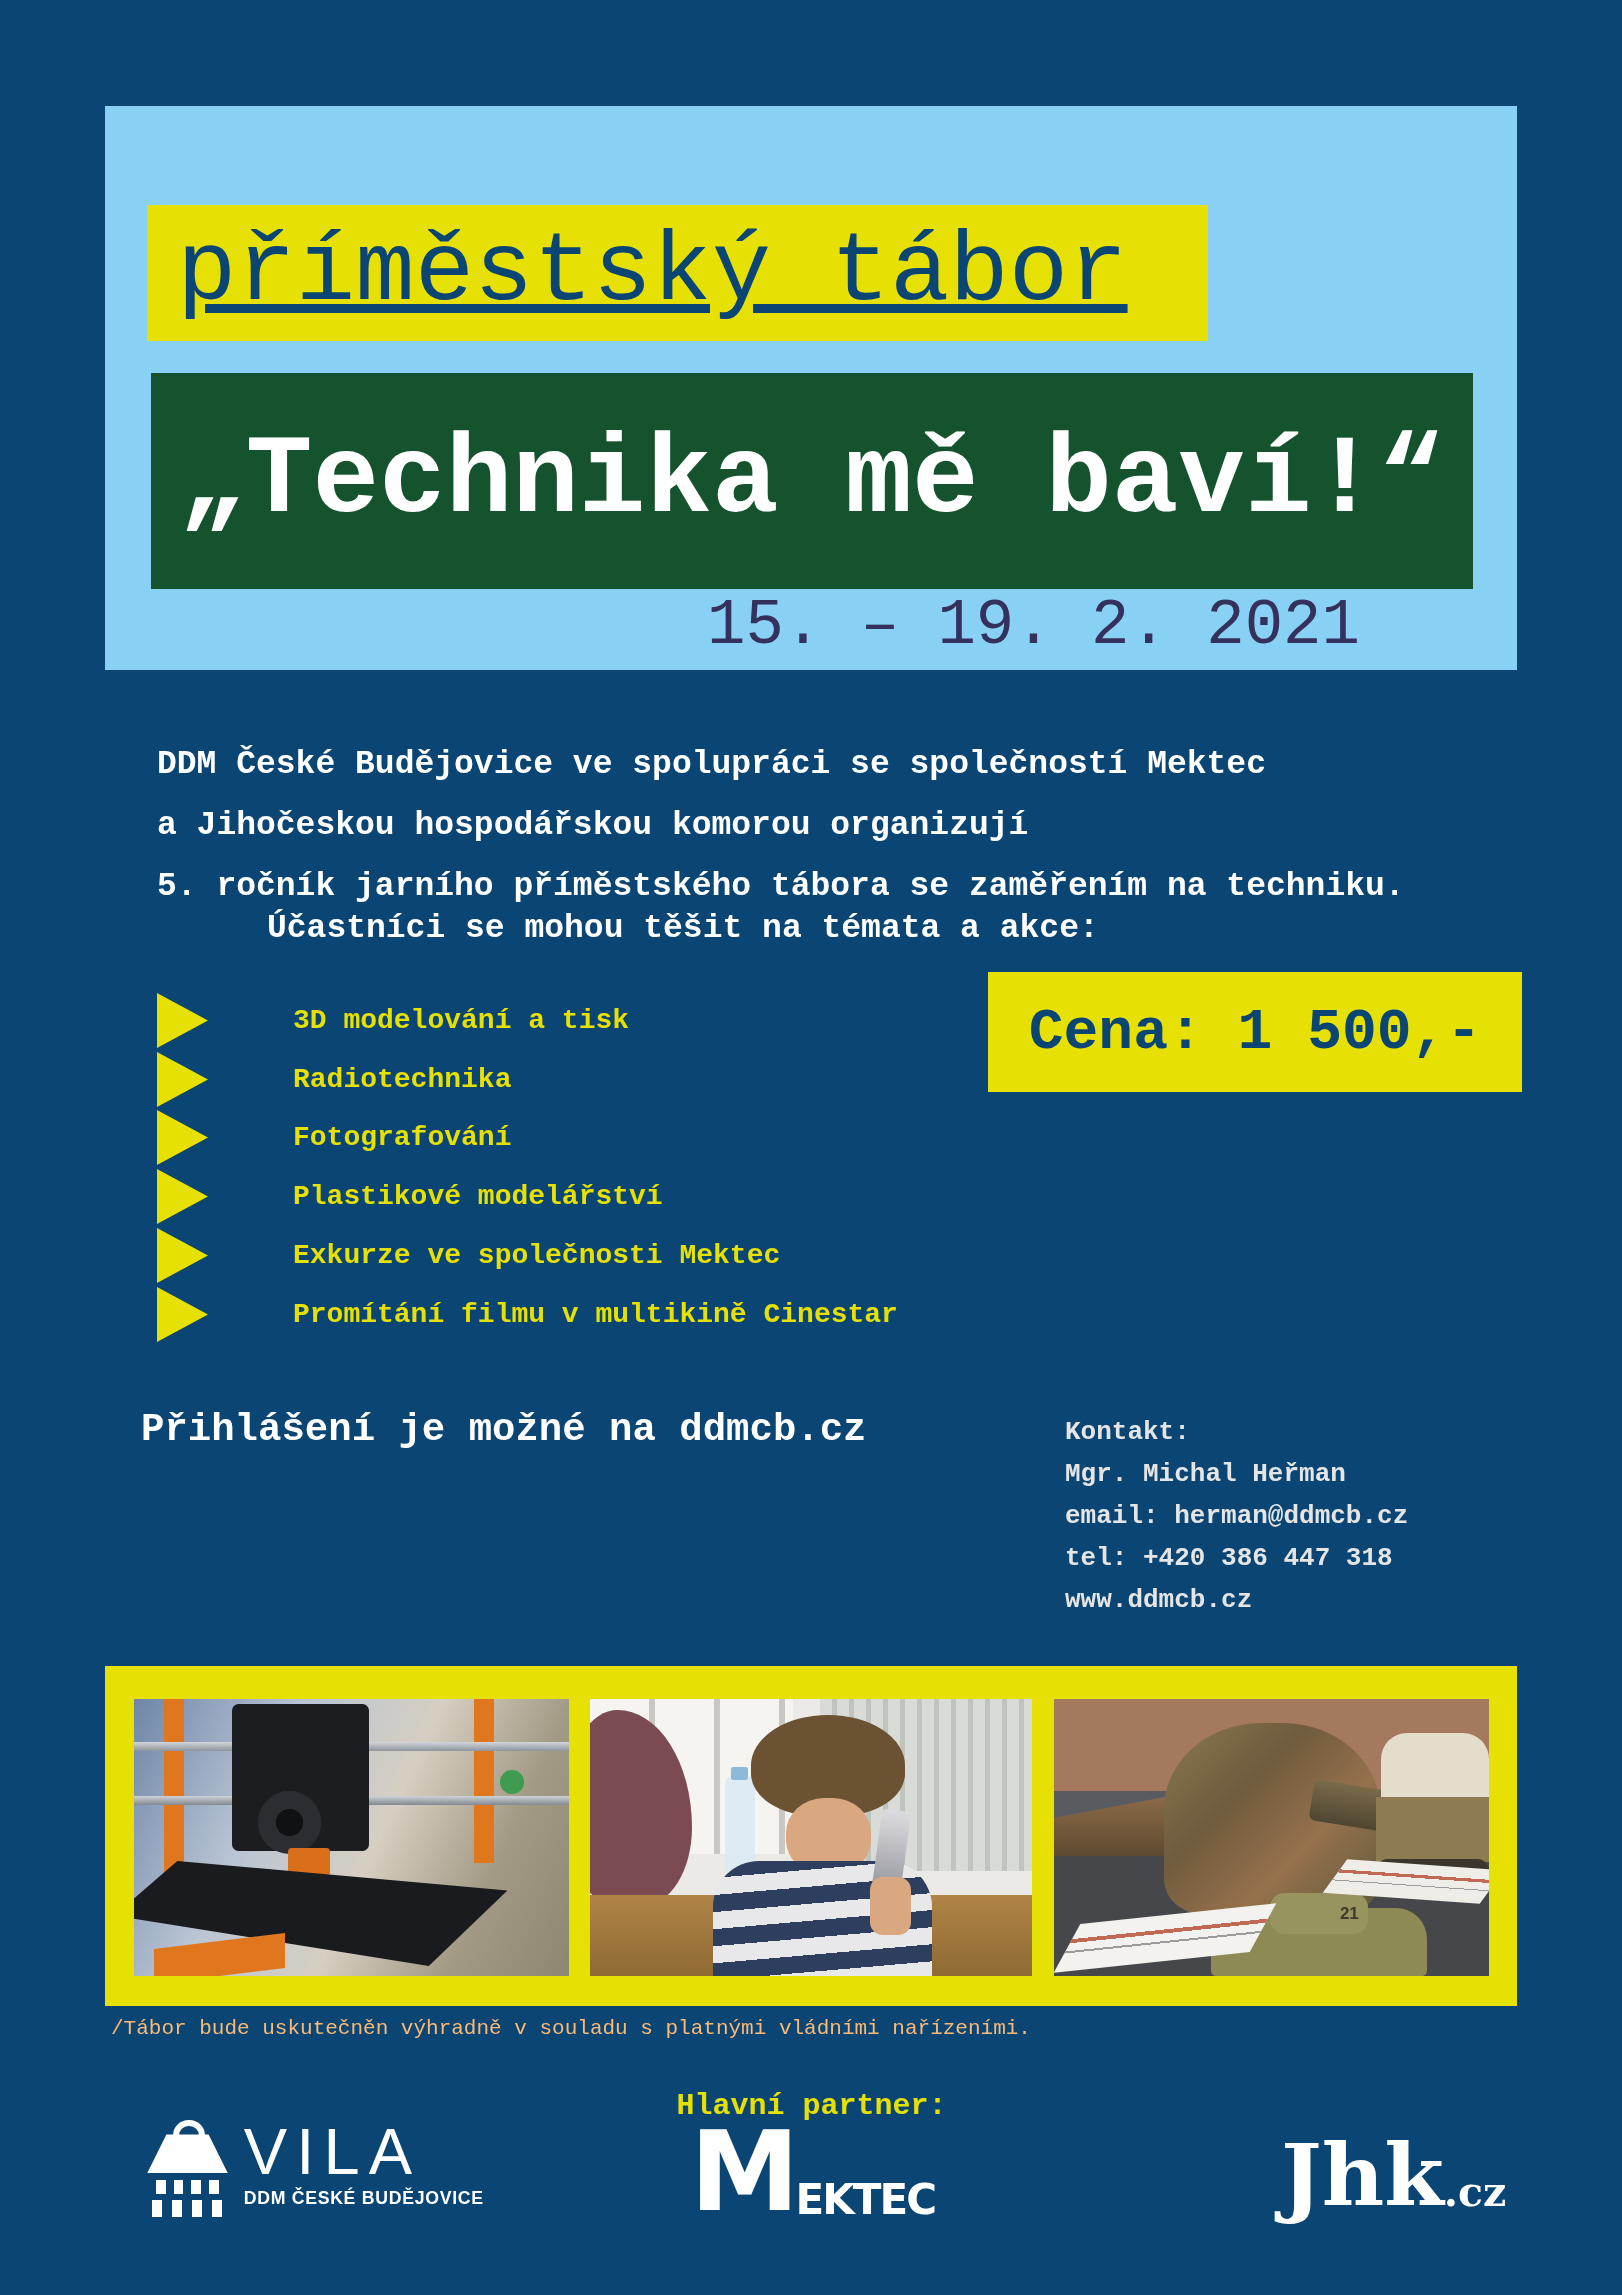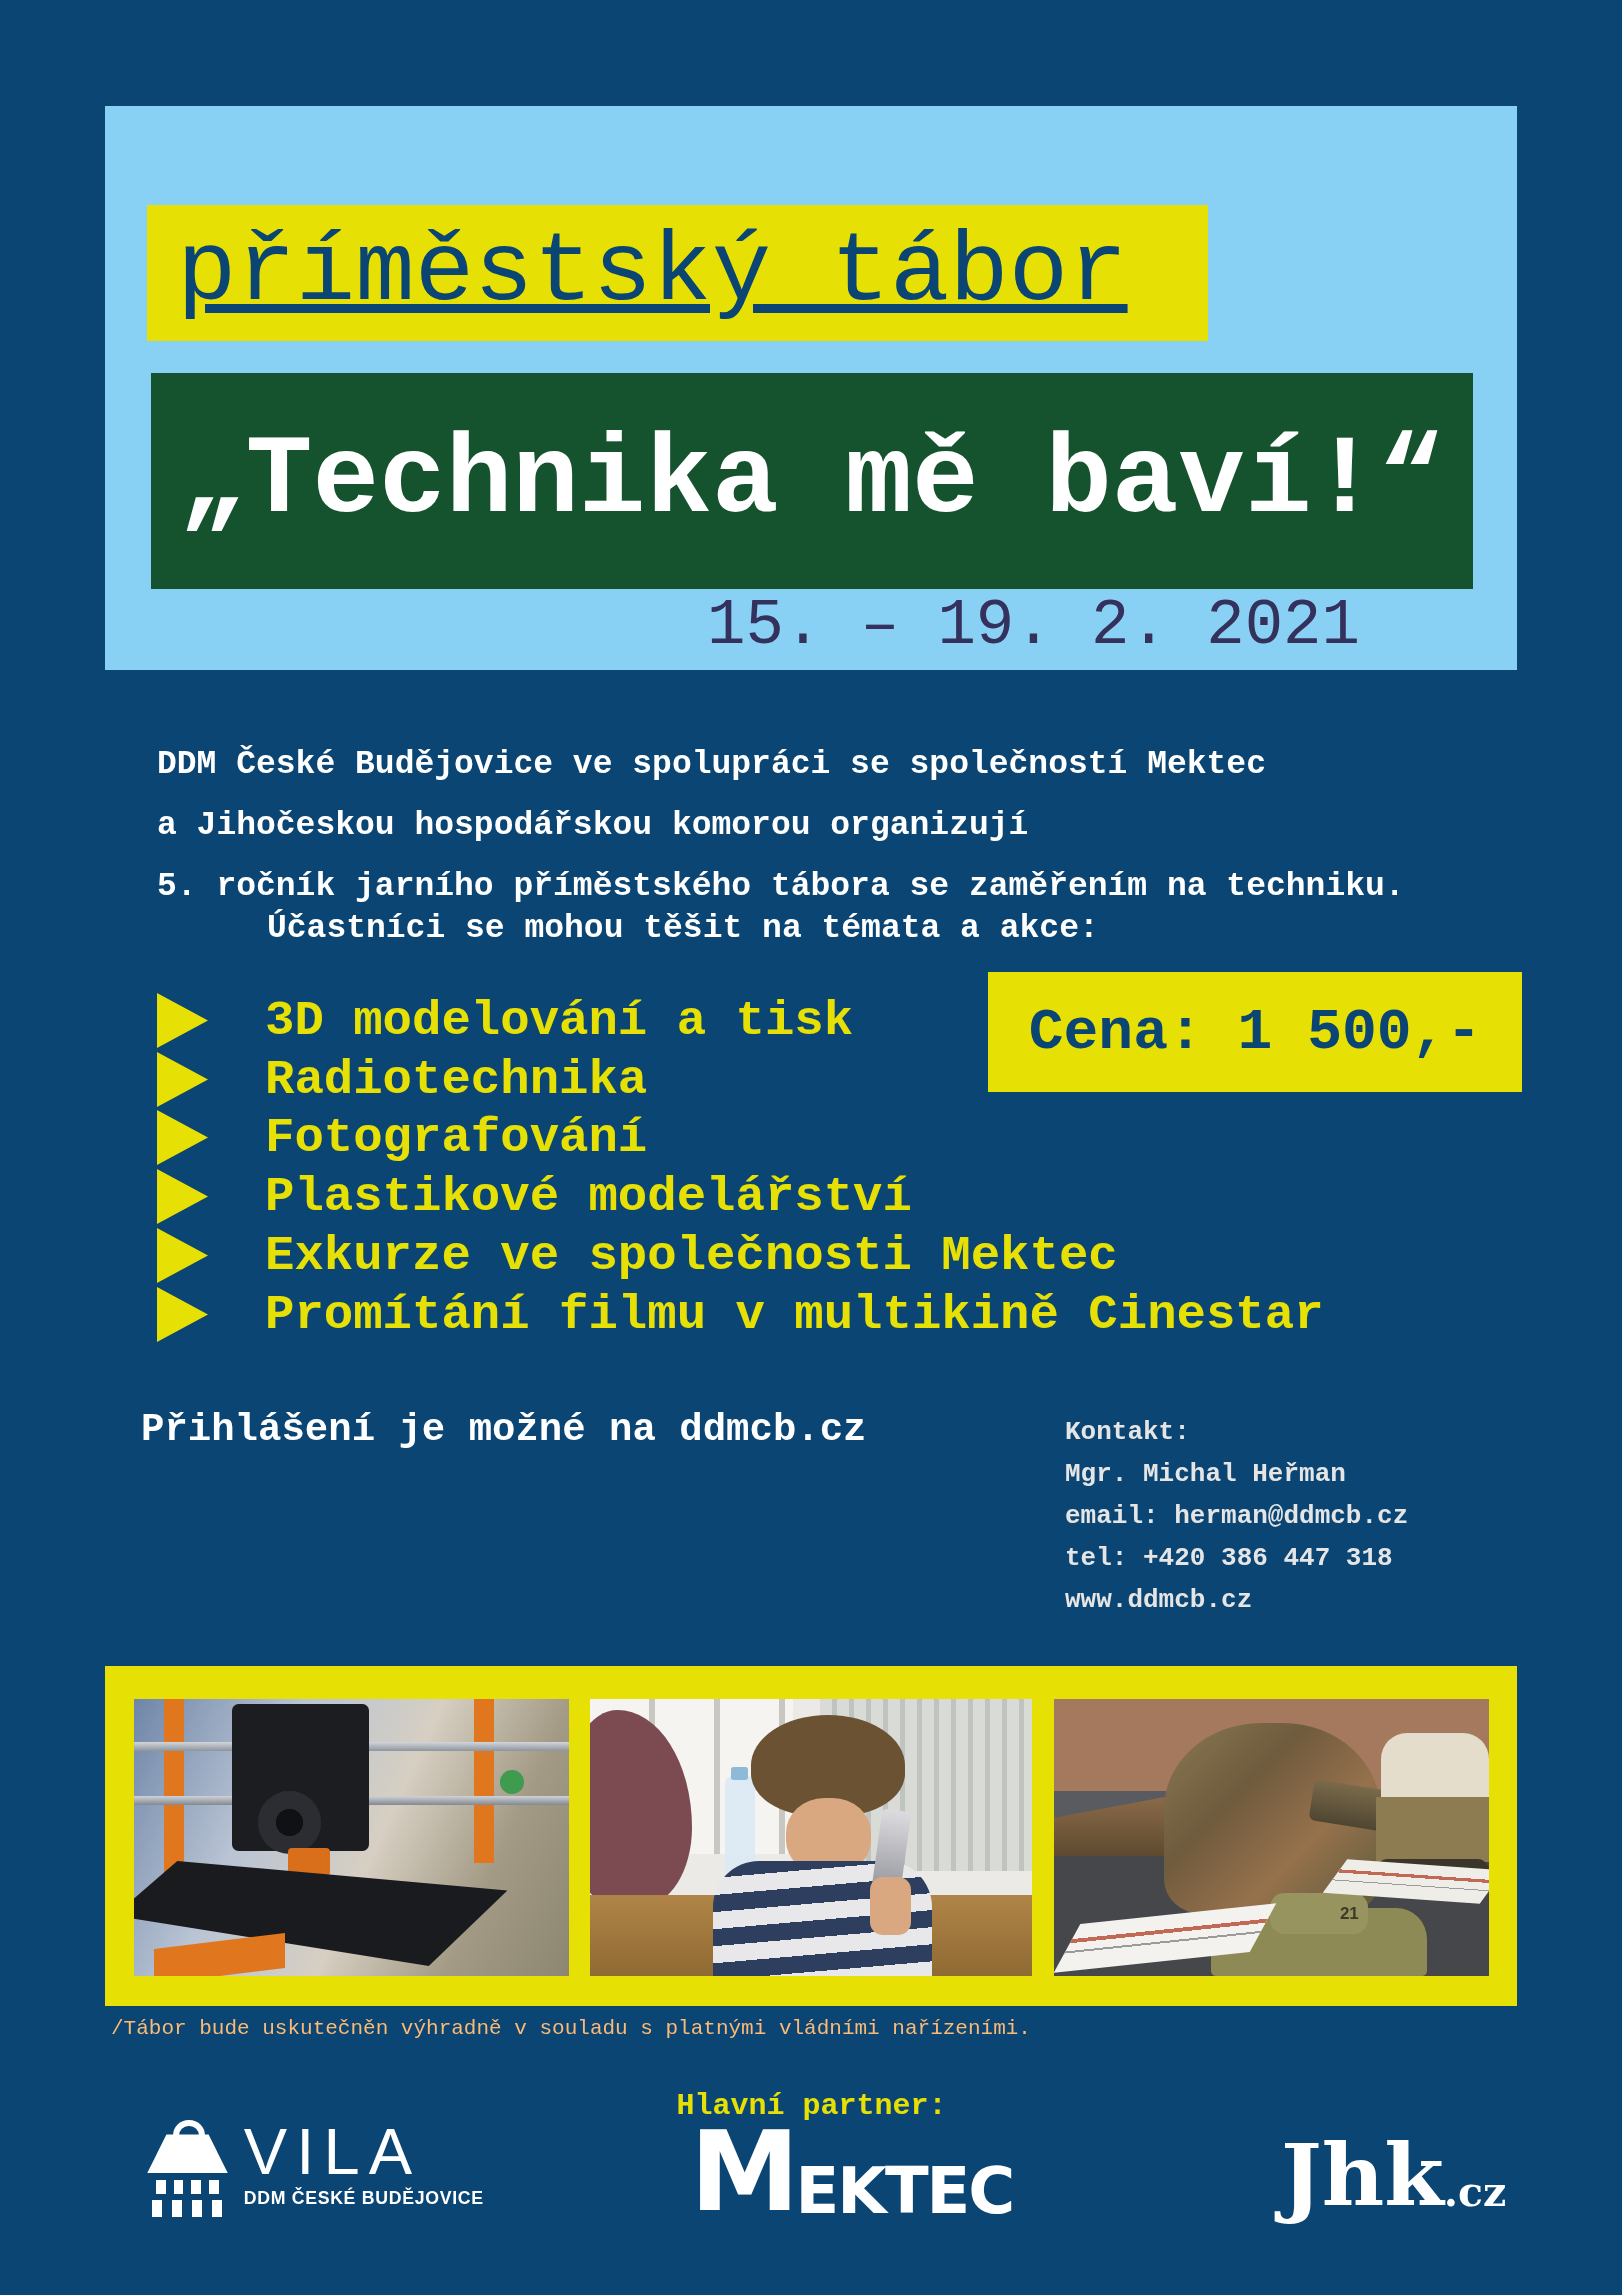--- a/index.html
+++ b/index.html
@@ -28,21 +28,21 @@
   
   .intro { left:157px; top:734px; font-size:33px; font-weight:700; color:#FFFFFF; line-height:61px; white-space:nowrap; }
   .topics-heading { left:267px; top:910px; font-size:33px; font-weight:700; color:#FFFFFF; white-space:nowrap; }
 
   
   .topic-row { left:157px; height:59px; display:flex; align-items:center; }
   .tri {
     width:51px; height:55px; background:#E6E005; flex:0 0 auto;
     clip-path:polygon(0 0, 100% 50%, 0 100%);
   }
-  .topic-label { margin-left:57px; font-size:49px; font-weight:700; color:#E6E005; white-space:nowrap; }
+  .topic-label { margin-left:85px; font-size:28px; font-weight:700; color:#E6E005; white-space:nowrap; }
 
   
   .price-box {
     left:988px; top:972px; width:534px; height:120px; background:#E6E005;
     display:flex; align-items:center; justify-content:center;
   }
   .price-box span { font-size:58px; font-weight:700; color:#0A4573; white-space:nowrap; }
 
   
   .signup { left:141px; top:1408px; font-size:39px; font-weight:700; color:#FFFFFF; white-space:nowrap; }
@@ -121,21 +121,21 @@
     background:repeating-linear-gradient(90deg,#fff 0 10.5px,transparent 10.5px 20px); }
   .vila-text { margin-left:15.7px; display:flex; flex-direction:column; }
   .vila-name { font-family:"Liberation Sans",sans-serif; font-weight:400; font-size:65px; line-height:63px;
     letter-spacing:9.2px; color:#fff; }
   .vila-sub { font-family:"Liberation Sans",sans-serif; font-weight:700; font-size:17.7px; letter-spacing:0.7px;
     color:#fff; margin-top:5.2px; white-space:nowrap; }
 
   .mektec-logo { left:690px; top:2128px; display:flex; align-items:flex-end; color:#fff;
     font-family:"DejaVu Sans",sans-serif; font-weight:700; }
   .mektec-logo .m { font-size:110px; line-height:0.8; letter-spacing:-3.9px; }
-  .mektec-logo .rest { font-size:64px; line-height:0.76; letter-spacing:-2px; }
+  .mektec-logo .rest { font-size:42px; line-height:0.76; letter-spacing:-2px; }
 
   .jhk-logo { left:1281px; top:2133px; display:flex; align-items:baseline; color:#fff;
     font-family:"DejaVu Serif",serif; font-weight:700; }
   .jhk-logo .main { font-size:86px; line-height:1; }
   .jhk-logo .tld { font-size:41px; }
 </style>
 </head>
 <body>
 
 <div id="poster">

